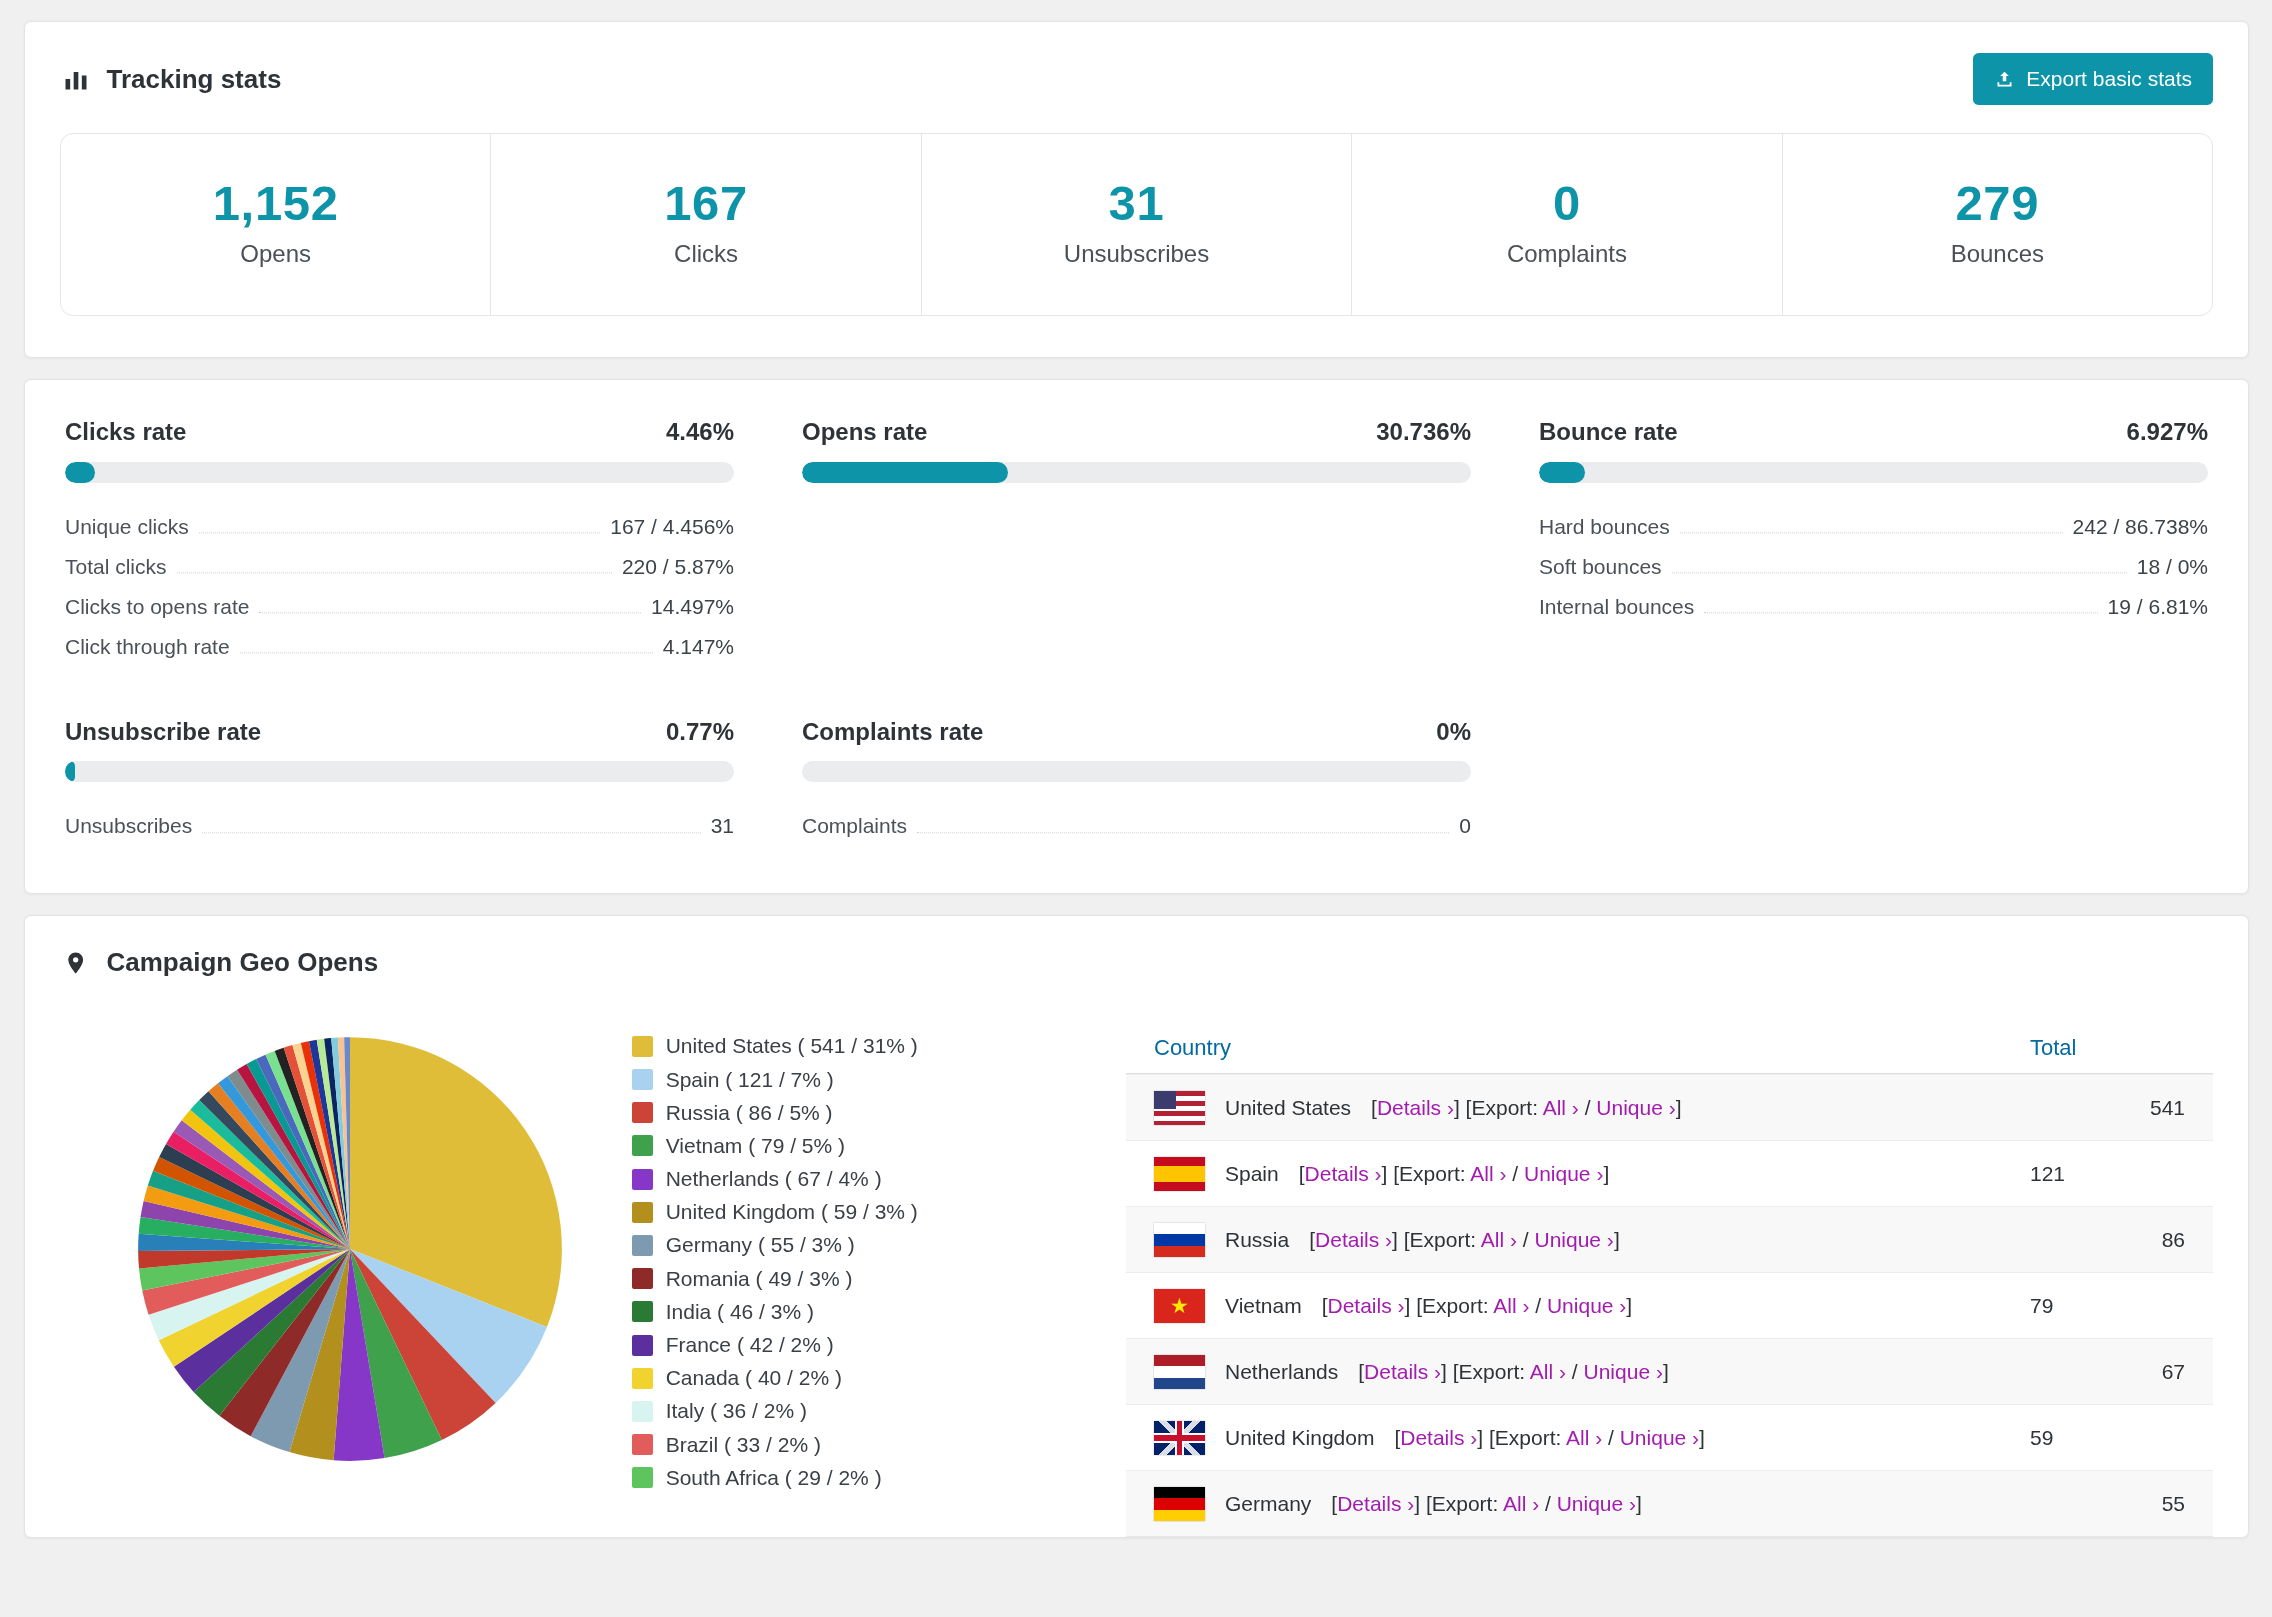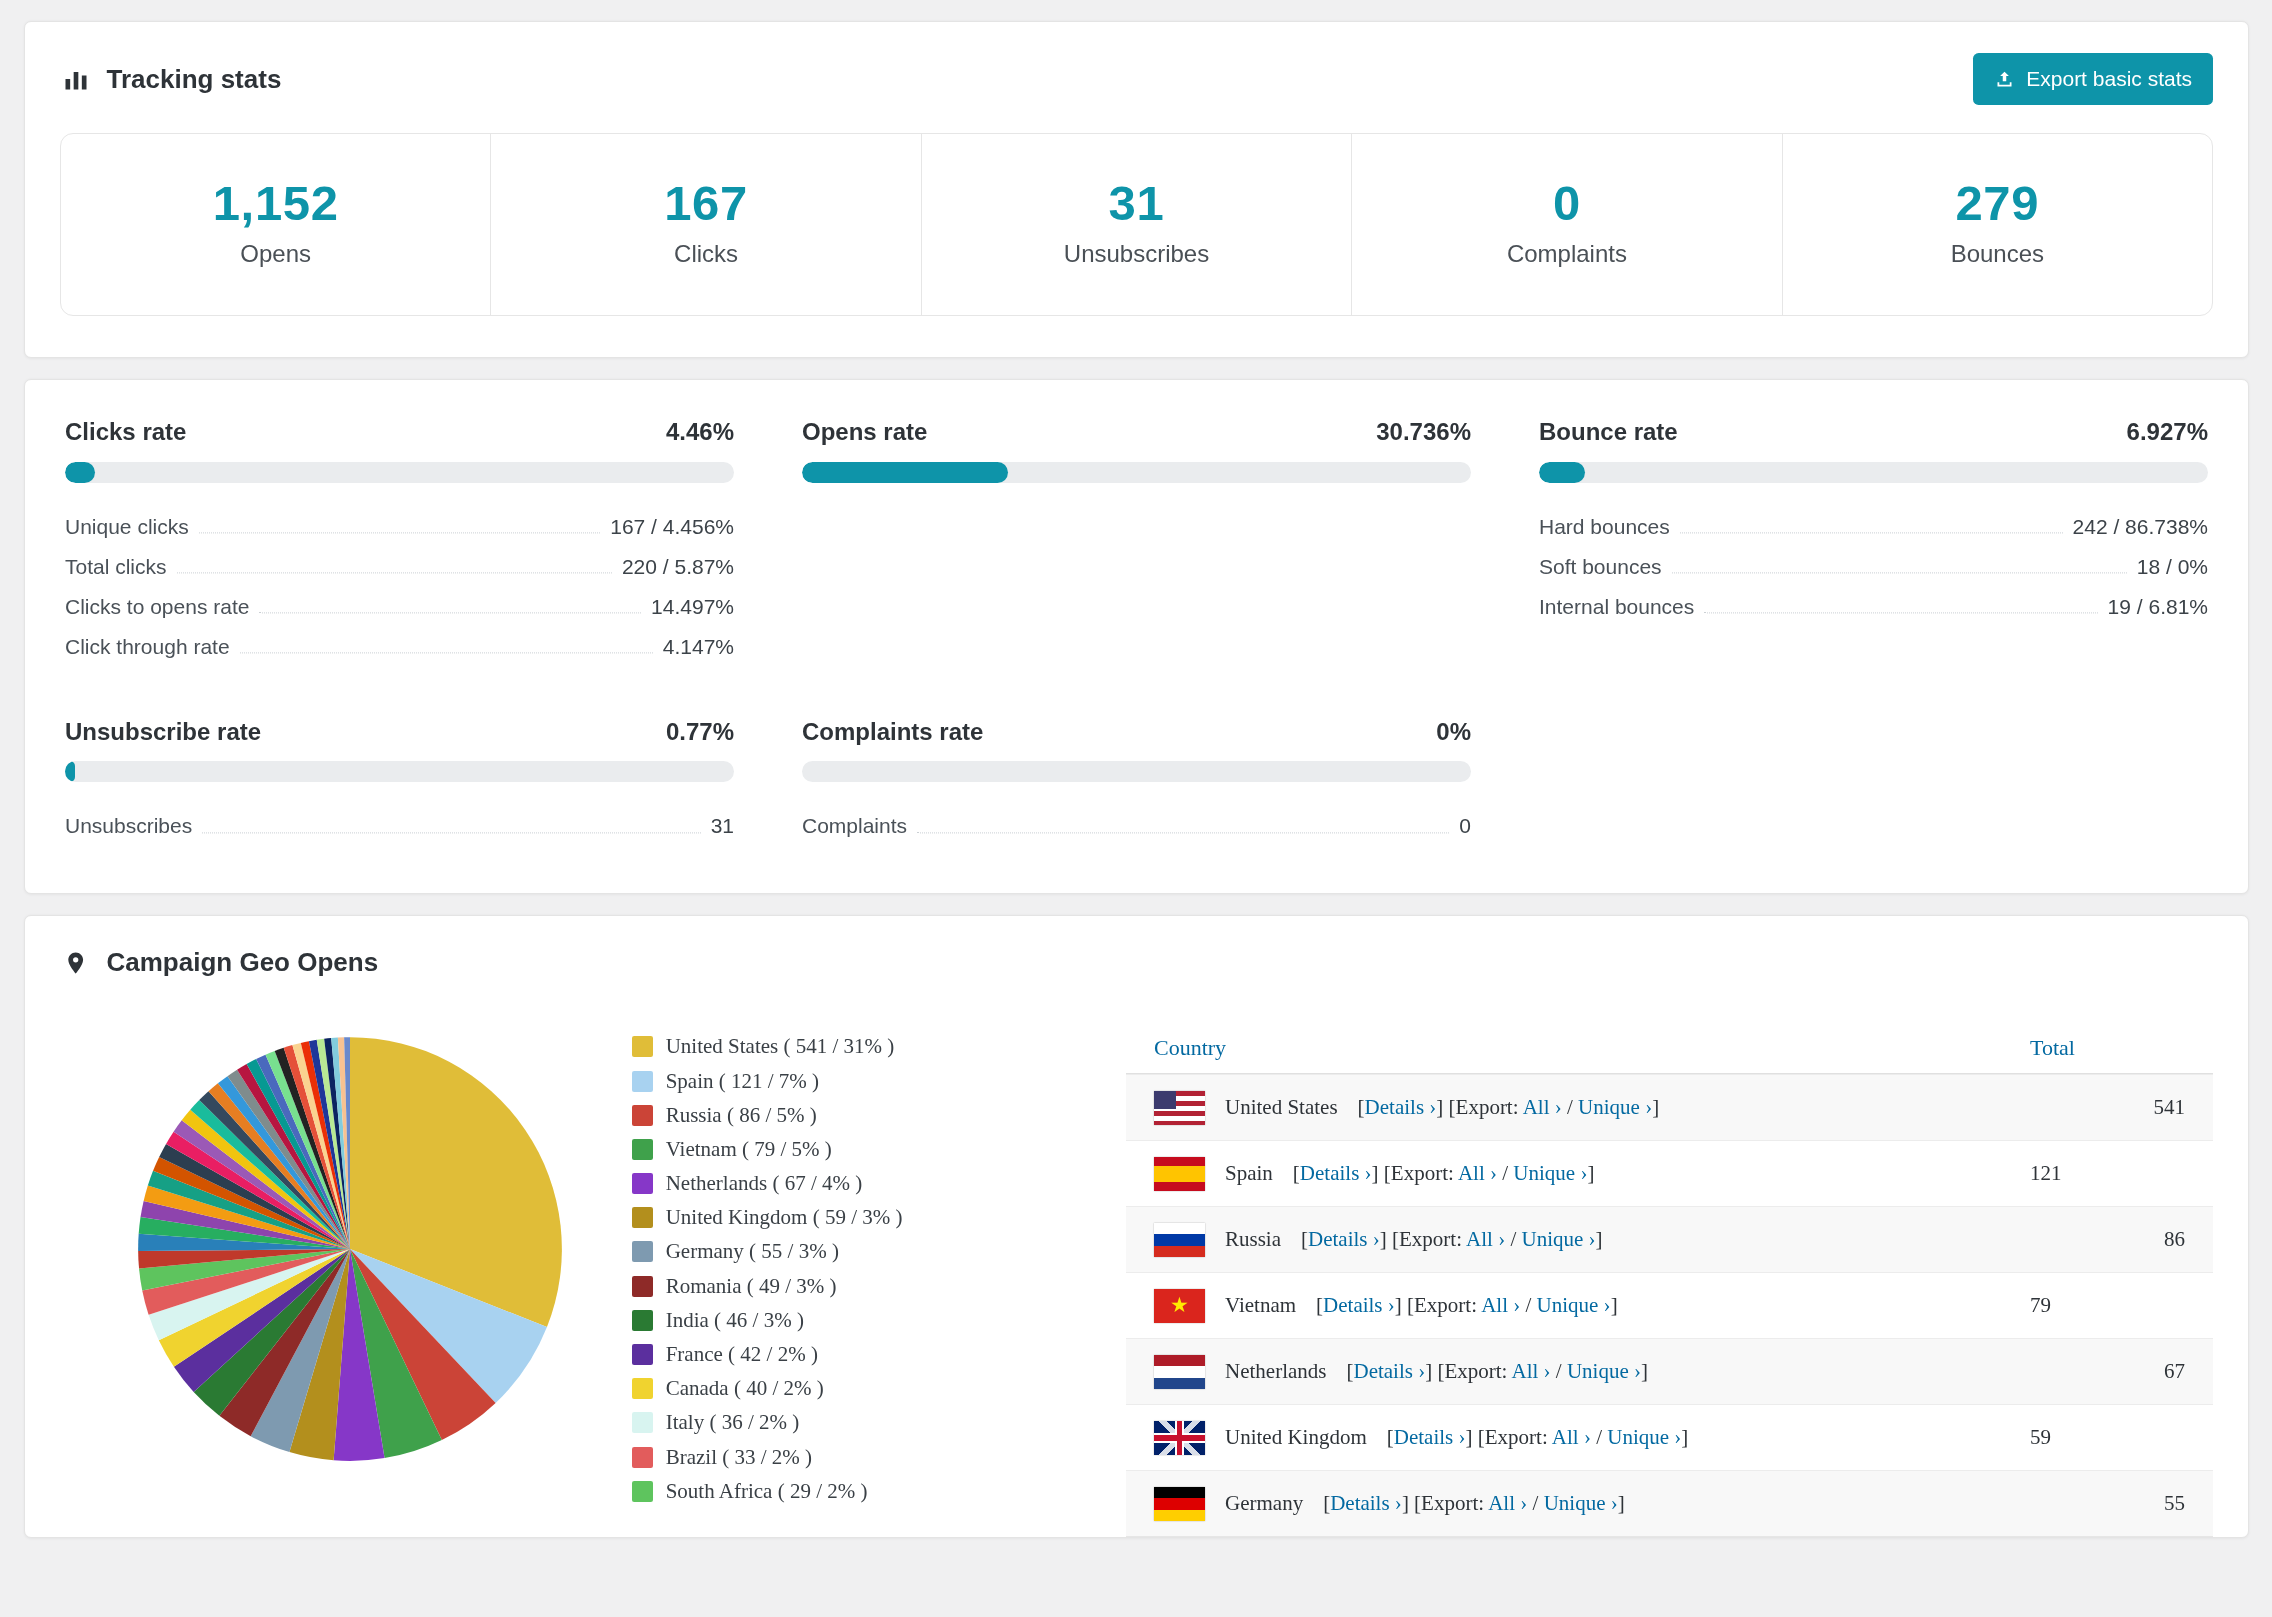--- a/index.html
+++ b/index.html
@@ -37,33 +37,33 @@
   .rate-head { display:flex; justify-content:space-between; align-items:baseline; margin-bottom:15.5px; }
   .rate-title, .rate-value { font-size:24px; font-weight:700; color:#2e3338; }
   .bar { height:21px; background:#eaecee; border-radius:10.6px; margin-bottom:24px; overflow:hidden; }
   .bar-fill { height:100%; background:#0e94a9; border-radius:10.6px; }
   .rate-row { display:flex; align-items:center; height:40px; font-size:21px; color:#4a5158; }
   .rate-row .leader { flex:1; border-bottom:1.4px dotted #cbd0d4; margin:0 10px; transform:translateY(6.4px); }
   .rate-row .val { color:#3c4349; white-space:nowrap; }
 
   
   .geo-card { overflow:hidden; }
-  .geo-content { display:flex; align-items:flex-start; padding:11.3px 35px 0 42px;font-family:Liberation Serif, serif; }
+  .geo-content { display:flex; align-items:flex-start; padding:11.3px 35px 0 42px; }
   .pie-wrap { width:565px; display:flex; justify-content:center; padding-top:10px; flex:none; }
   .legend { width:494px; list-style:none; margin:21px 0 0; padding:0; flex:none; }
   .legend li { display:flex; align-items:center; gap:12.7px; margin-bottom:9.2px; font-size:21px; color:#3a4046; }
   .swatch { width:21px; height:21px; border-radius:2.1px; flex:none; }
 
   .geo-table { flex:1; margin-top:10px; border-bottom:0.7px solid #e6e6e6; }
   .geo-thead, .geo-row { display:grid; grid-template-columns:1fr 155px; align-items:center; padding:0 28px; }
   .geo-thead { height:51px; font-size:22px; color:#0369a1; border-bottom:0.7px solid #e0e0e0; }
   .geo-row { min-height:66px; border-top:0.7px solid #ececec; font-size:21px; color:#2e3338; }
   .geo-row.zebra { background:#f8f8f8;text-align:right; }
   .country-cell { display:flex; align-items:center; gap:20px; flex-wrap:nowrap; white-space:nowrap; }
-  .row-links a { color:#0369a1; text-decoration:none; cursor:pointer; }
+  .row-links a { color:#a21caf; text-decoration:none; cursor:pointer; }
   .total-cell { font-size:21px; color:#2e3338; }
 
   
   .flag { width:51px; height:34px; display:inline-block; position:relative; flex:none; box-shadow:0 0 1.4px rgba(0,0,0,.3); overflow:hidden; }
   .flag-us { background:repeating-linear-gradient(180deg,#b22234 0 5px,#fff 5px 10px); }
   .flag-us::before { content:""; position:absolute; left:0; top:0; width:22px; height:18.4px; background:#3c3b6e; }
   .flag-es { background:linear-gradient(180deg,#c60b1e 0 8.5px,#ffc400 8.5px 25.4px,#c60b1e 25.4px); }
   .flag-ru { background:linear-gradient(180deg,#fff 0 11.3px,#0039a6 11.3px 22.6px,#d52b1e 22.6px); }
   .flag-vn { background:#da251d; }
   .flag-vn::before { content:"★"; position:absolute; inset:0; display:flex; align-items:center; justify-content:center; color:#ffeb00; font-size:21px; }

